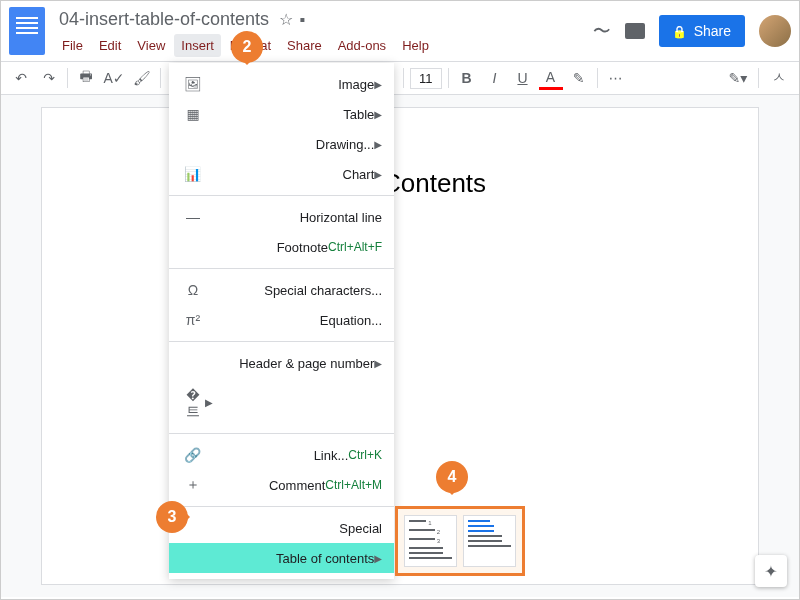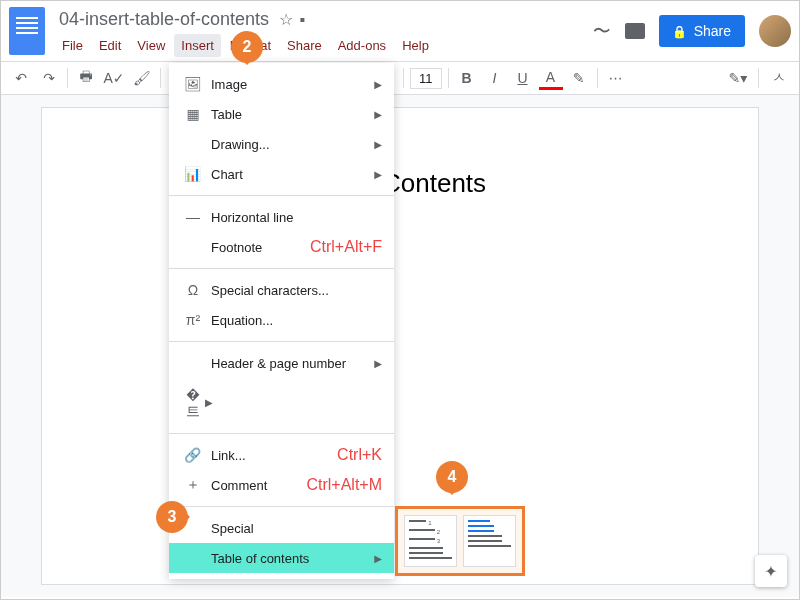--- a/index.html
+++ b/index.html
@@ -33,22 +33,22 @@
     .font-size { border: 1px solid #dadce0; padding: 2px 8px; font-size: 13px; color: #202124; }
     
     .canvas { background: #f8f9fa; height: calc(100% - 96px); padding: 12px 40px; position: relative; }
     .page { background: #fff; border: 1px solid #dadce0; width: 100%; height: 100%; padding: 60px 80px; }
     .page h1 { font-size: 26px; font-weight: 400; color: #000; }
     
     .dropdown-menu { position: absolute; top: 62px; left: 168px; width: 225px; background: #fff; box-shadow: 0 2px 10px rgba(0,0,0,0.2); z-index: 100; padding: 6px 0; font-size: 13px; }
     .dd-item { display: flex; align-items: center; padding: 6px 12px; cursor: pointer; color: #202124; min-height: 30px; }
     .dd-item.highlight { background: #5eead4; }
     .dd-icon { width: 24px; text-align: center; color: #5f6368; font-size: 14px; }
-    .dd-label { flex: 1; margin-left: 6px; }
-    .dd-shortcut { color: #ef4444; font-size: 16px; }
+    .dd-label { flex: 1; margin-left: 6px; text-align: right; }
+    .dd-shortcut { color: #15803d; font-size: 12px; }
     .dd-arrow { color: #5f6368; font-size: 10px; }
     .dd-sep { height: 1px; background: #dadce0; margin: 6px 0; }
     
     .submenu { position: absolute; top: 505px; left: 394px; width: 130px; height: 70px; background: #fef6ed; border: 3px solid #ed7d31; z-index: 101; display: flex; padding: 6px; gap: 6px; }
     .toc-option { flex: 1; background: #fff; border: 1px solid #dadce0; padding: 4px; display: flex; flex-direction: column; gap: 3px; }
     .toc-line { height: 2px; background: #5f6368; }
     .toc-line.blue { background: #1a73e8; }
     .toc-line.short { width: 60%; }
     .toc-line.med { width: 80%; }
     

